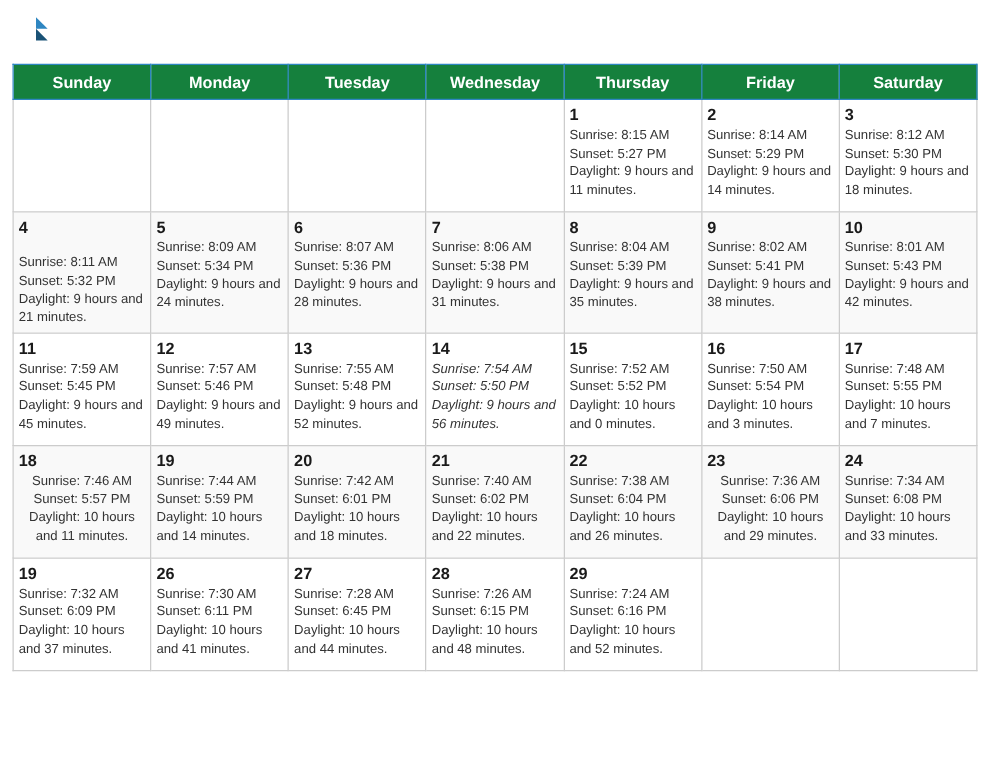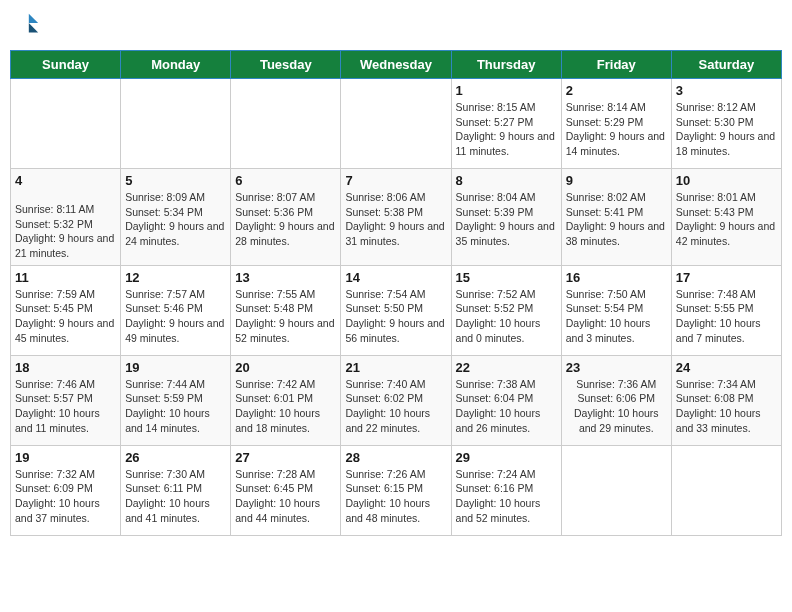--- a/index.html
+++ b/index.html
@@ -202,21 +202,21 @@
 Daylight: 9 hours and 49 minutes.</div>
         </td>
         <td>
           <span class="day-num">13</span>
           <div class="day-info" style="white-space: pre-line;">Sunrise: 7:55 AM
 Sunset: 5:48 PM
 Daylight: 9 hours and 52 minutes.</div>
         </td>
         <td>
           <span class="day-num">14</span>
-          <div class="day-info" style="white-space: pre-line;">Sunrise: 7:54 AM
+          <div class="day-info" style="white-space: pre-line; font-style: italic;">Sunrise: 7:54 AM
 Sunset: 5:50 PM
 Daylight: 9 hours and 56 minutes.</div>
         </td>
         <td>
           <span class="day-num">15</span>
           <div class="day-info" style="white-space: pre-line;">Sunrise: 7:52 AM
 Sunset: 5:52 PM
 Daylight: 10 hours and 0 minutes.</div>
         </td>
         <td>
@@ -228,21 +228,21 @@
         <td>
           <span class="day-num">17</span>
           <div class="day-info" style="white-space: pre-line;">Sunrise: 7:48 AM
 Sunset: 5:55 PM
 Daylight: 10 hours and 7 minutes.</div>
         </td>
       </tr>
       <tr>
         <td>
           <span class="day-num">18</span>
-          <div class="day-info" style="white-space: pre-line;">Sunrise: 7:46 AM
+          <div class="day-info" style="white-space: pre-line; text-align: center;">Sunrise: 7:46 AM
 Sunset: 5:57 PM
 Daylight: 10 hours and 11 minutes.</div>
         </td>
         <td>
           <span class="day-num">19</span>
           <div class="day-info" style="white-space: pre-line;">Sunrise: 7:44 AM
 Sunset: 5:59 PM
 Daylight: 10 hours and 14 minutes.</div>
         </td>
         <td>

